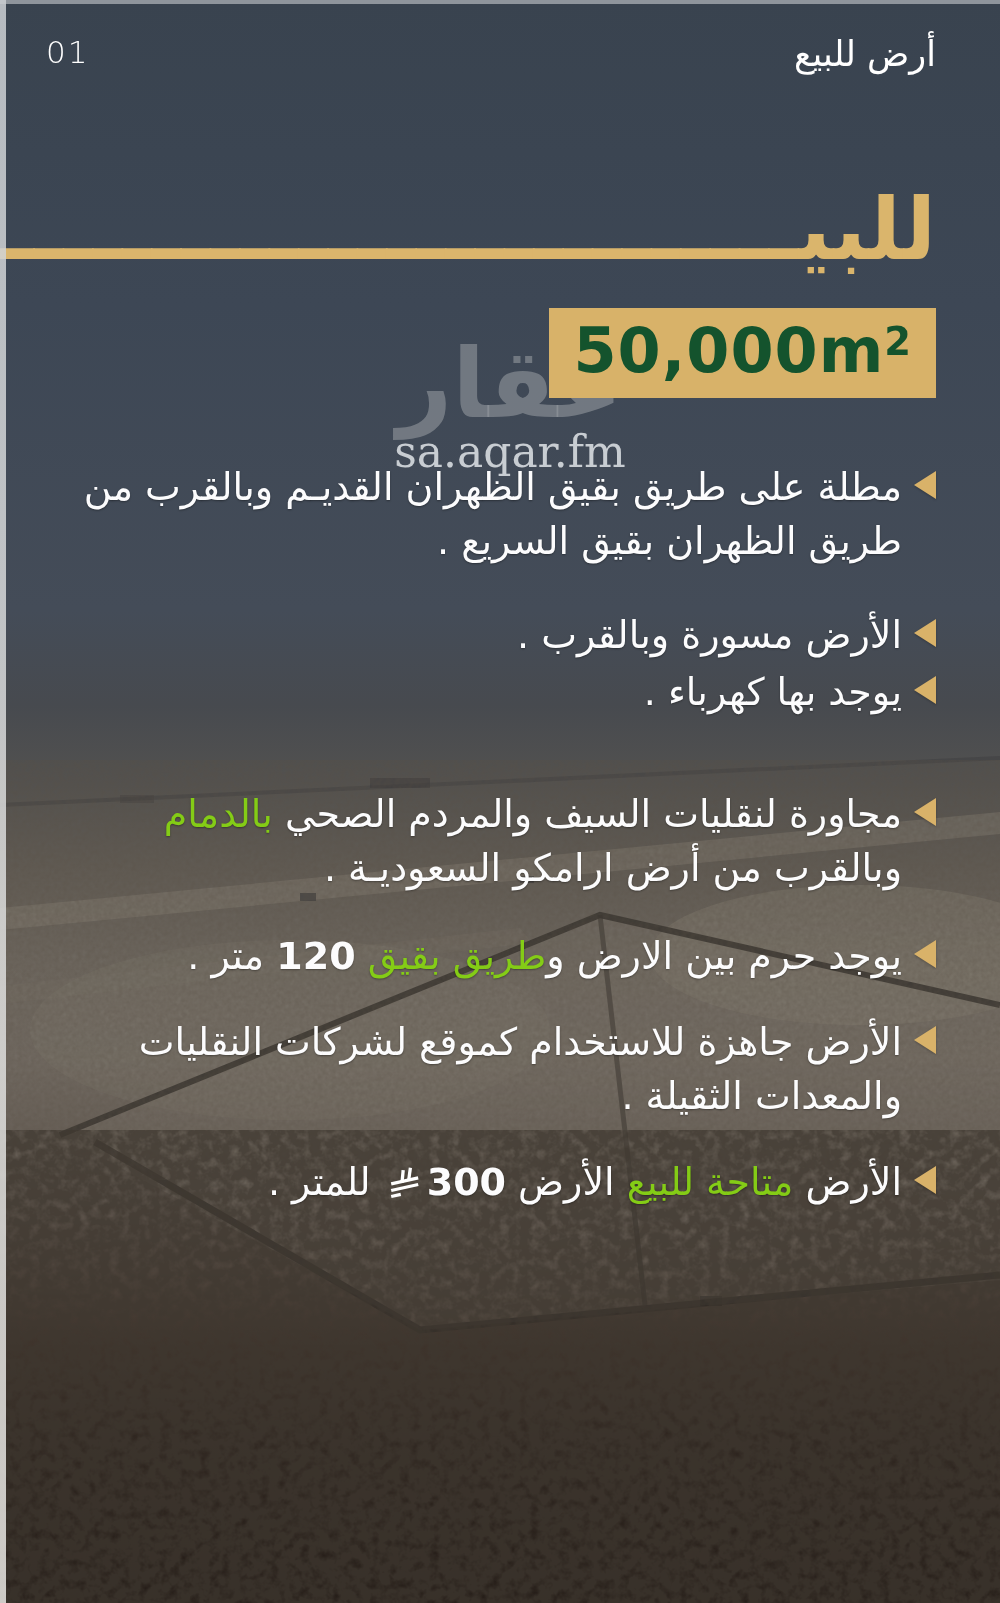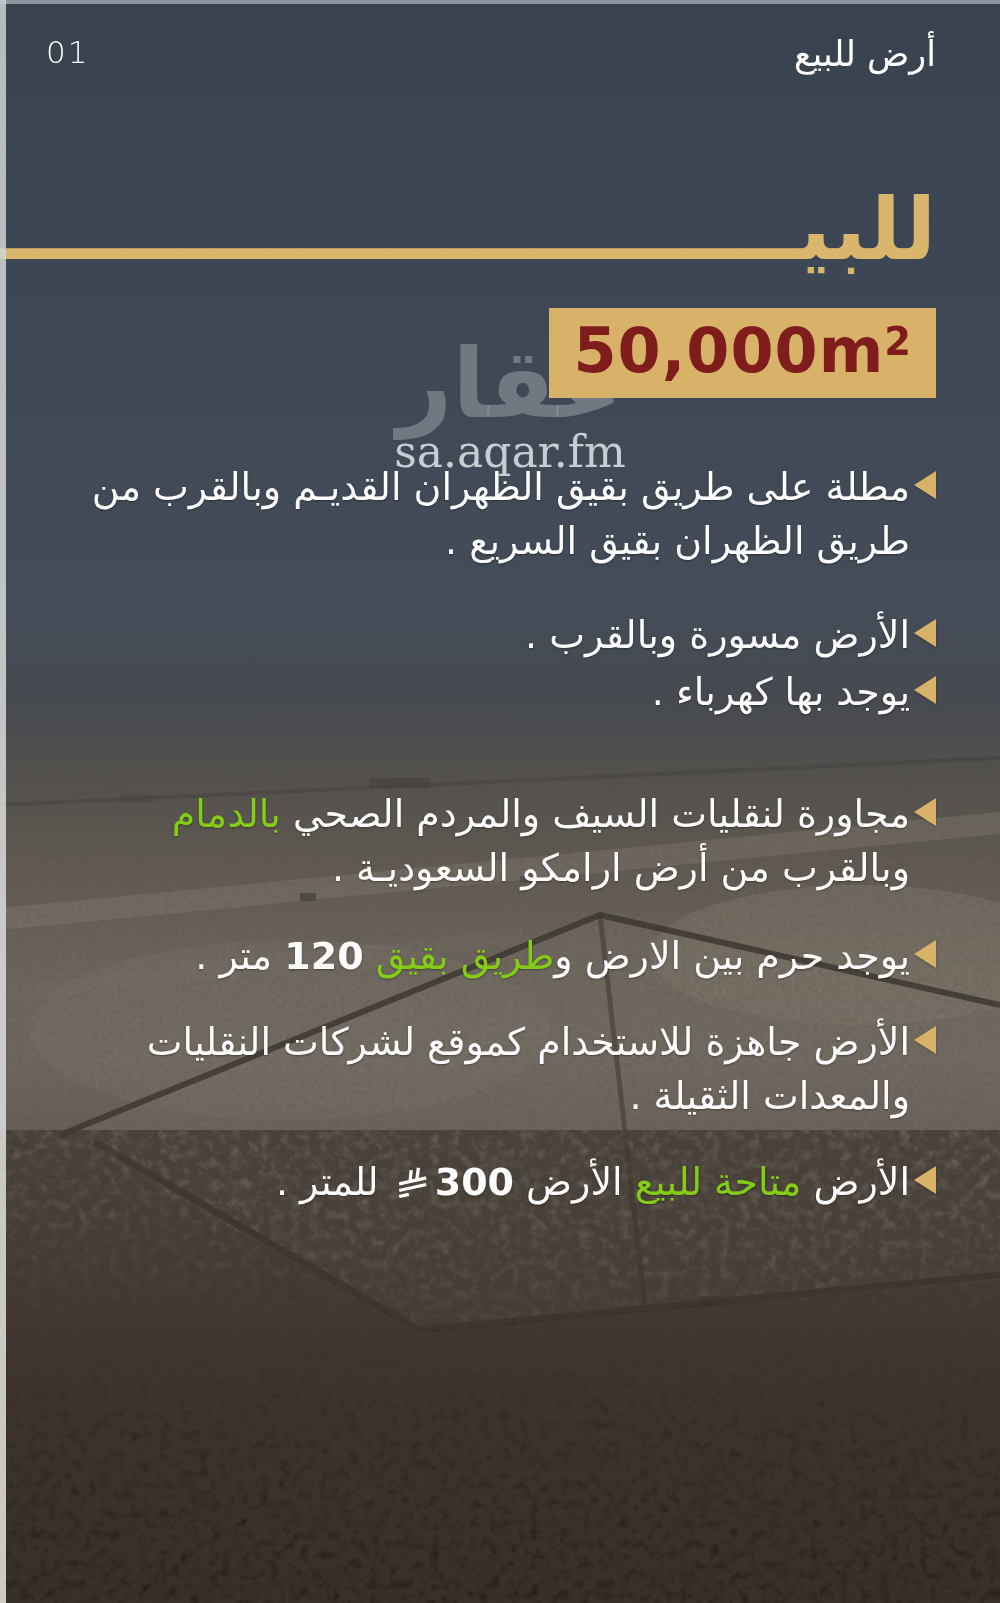--- a/index.html
+++ b/index.html
@@ -19,35 +19,35 @@
   .header-title{font-size:35px;font-weight:400;color:#ffffff;letter-spacing:.5px;}
   .page-number{font-size:31px;color:#ffffff;letter-spacing:2px;direction:ltr;font-weight:300;}
 
   
   .sale-title{position:absolute;top:178px;right:64px;left:40px;z-index:3;
     font-size:86px;font-weight:bold;color:#dab56c;line-height:1.2;
     text-align:right;white-space:nowrap;overflow:visible;}
   .hero-row{position:absolute;top:308px;right:64px;left:40px;z-index:3;
     display:flex;align-items:center;gap:22px;}
   .area-label{font-size:70px;font-weight:bold;color:#ffffff;line-height:1.25;white-space:nowrap;}
-  .area-box{background:#d8b269;color:#7f1d1d;font-weight:800;
+  .area-box{background:#d8b269;color:#14532d;font-weight:800;
     font-size:62px;line-height:1;padding:12px 24px 16px 24px;direction:ltr;
     letter-spacing:1px;white-space:nowrap;}
   .area-box sup{font-size:.62em;vertical-align:.45em;}
 
   
   .watermark{position:absolute;top:336px;left:310px;width:400px;z-index:2;
     display:flex;flex-direction:column;align-items:center;pointer-events:none;}
   .watermark-logo{font-size:96px;font-weight:bold;color:rgba(150,155,160,.58);line-height:1;}
   .watermark-site{font-family:"DejaVu Serif",serif;font-size:44px;font-weight:normal;
     color:rgba(215,220,224,.9);margin-top:-6px;direction:ltr;}
 
   
   .features{position:absolute;top:0;right:64px;left:56px;z-index:4;list-style:none;margin:0;padding:0;}
-  .feature{position:absolute;right:0;left:0;display:flex;align-items:flex-start;gap:4px;}
+  .feature{position:absolute;right:0;left:0;display:flex;align-items:flex-start;gap:12px;}
   .f1{top:460px}.f2{top:608px}.f3{top:665px}.f4{top:787px}
   .f5{top:929px}.f6{top:1015px}.f7{top:1155px}
   .arrow{flex:0 0 auto;width:0;height:0;margin-top:11px;
     border-top:14px solid transparent;border-bottom:14px solid transparent;
     border-right:22px solid #d9b269;filter:drop-shadow(0 1px 1px rgba(0,0,0,.25));}
   .feature p{margin:0;flex:1;font-size:38px;line-height:1.43;color:#fcfcfd;
     text-align:right;text-shadow:0 1px 2px rgba(0,0,0,.35);}
   .gold{color:#84cc16;}
   .num{font-weight:bold;letter-spacing:1px;margin-top:24px;}
   .sar{vertical-align:-5px;margin:0 7px;}

